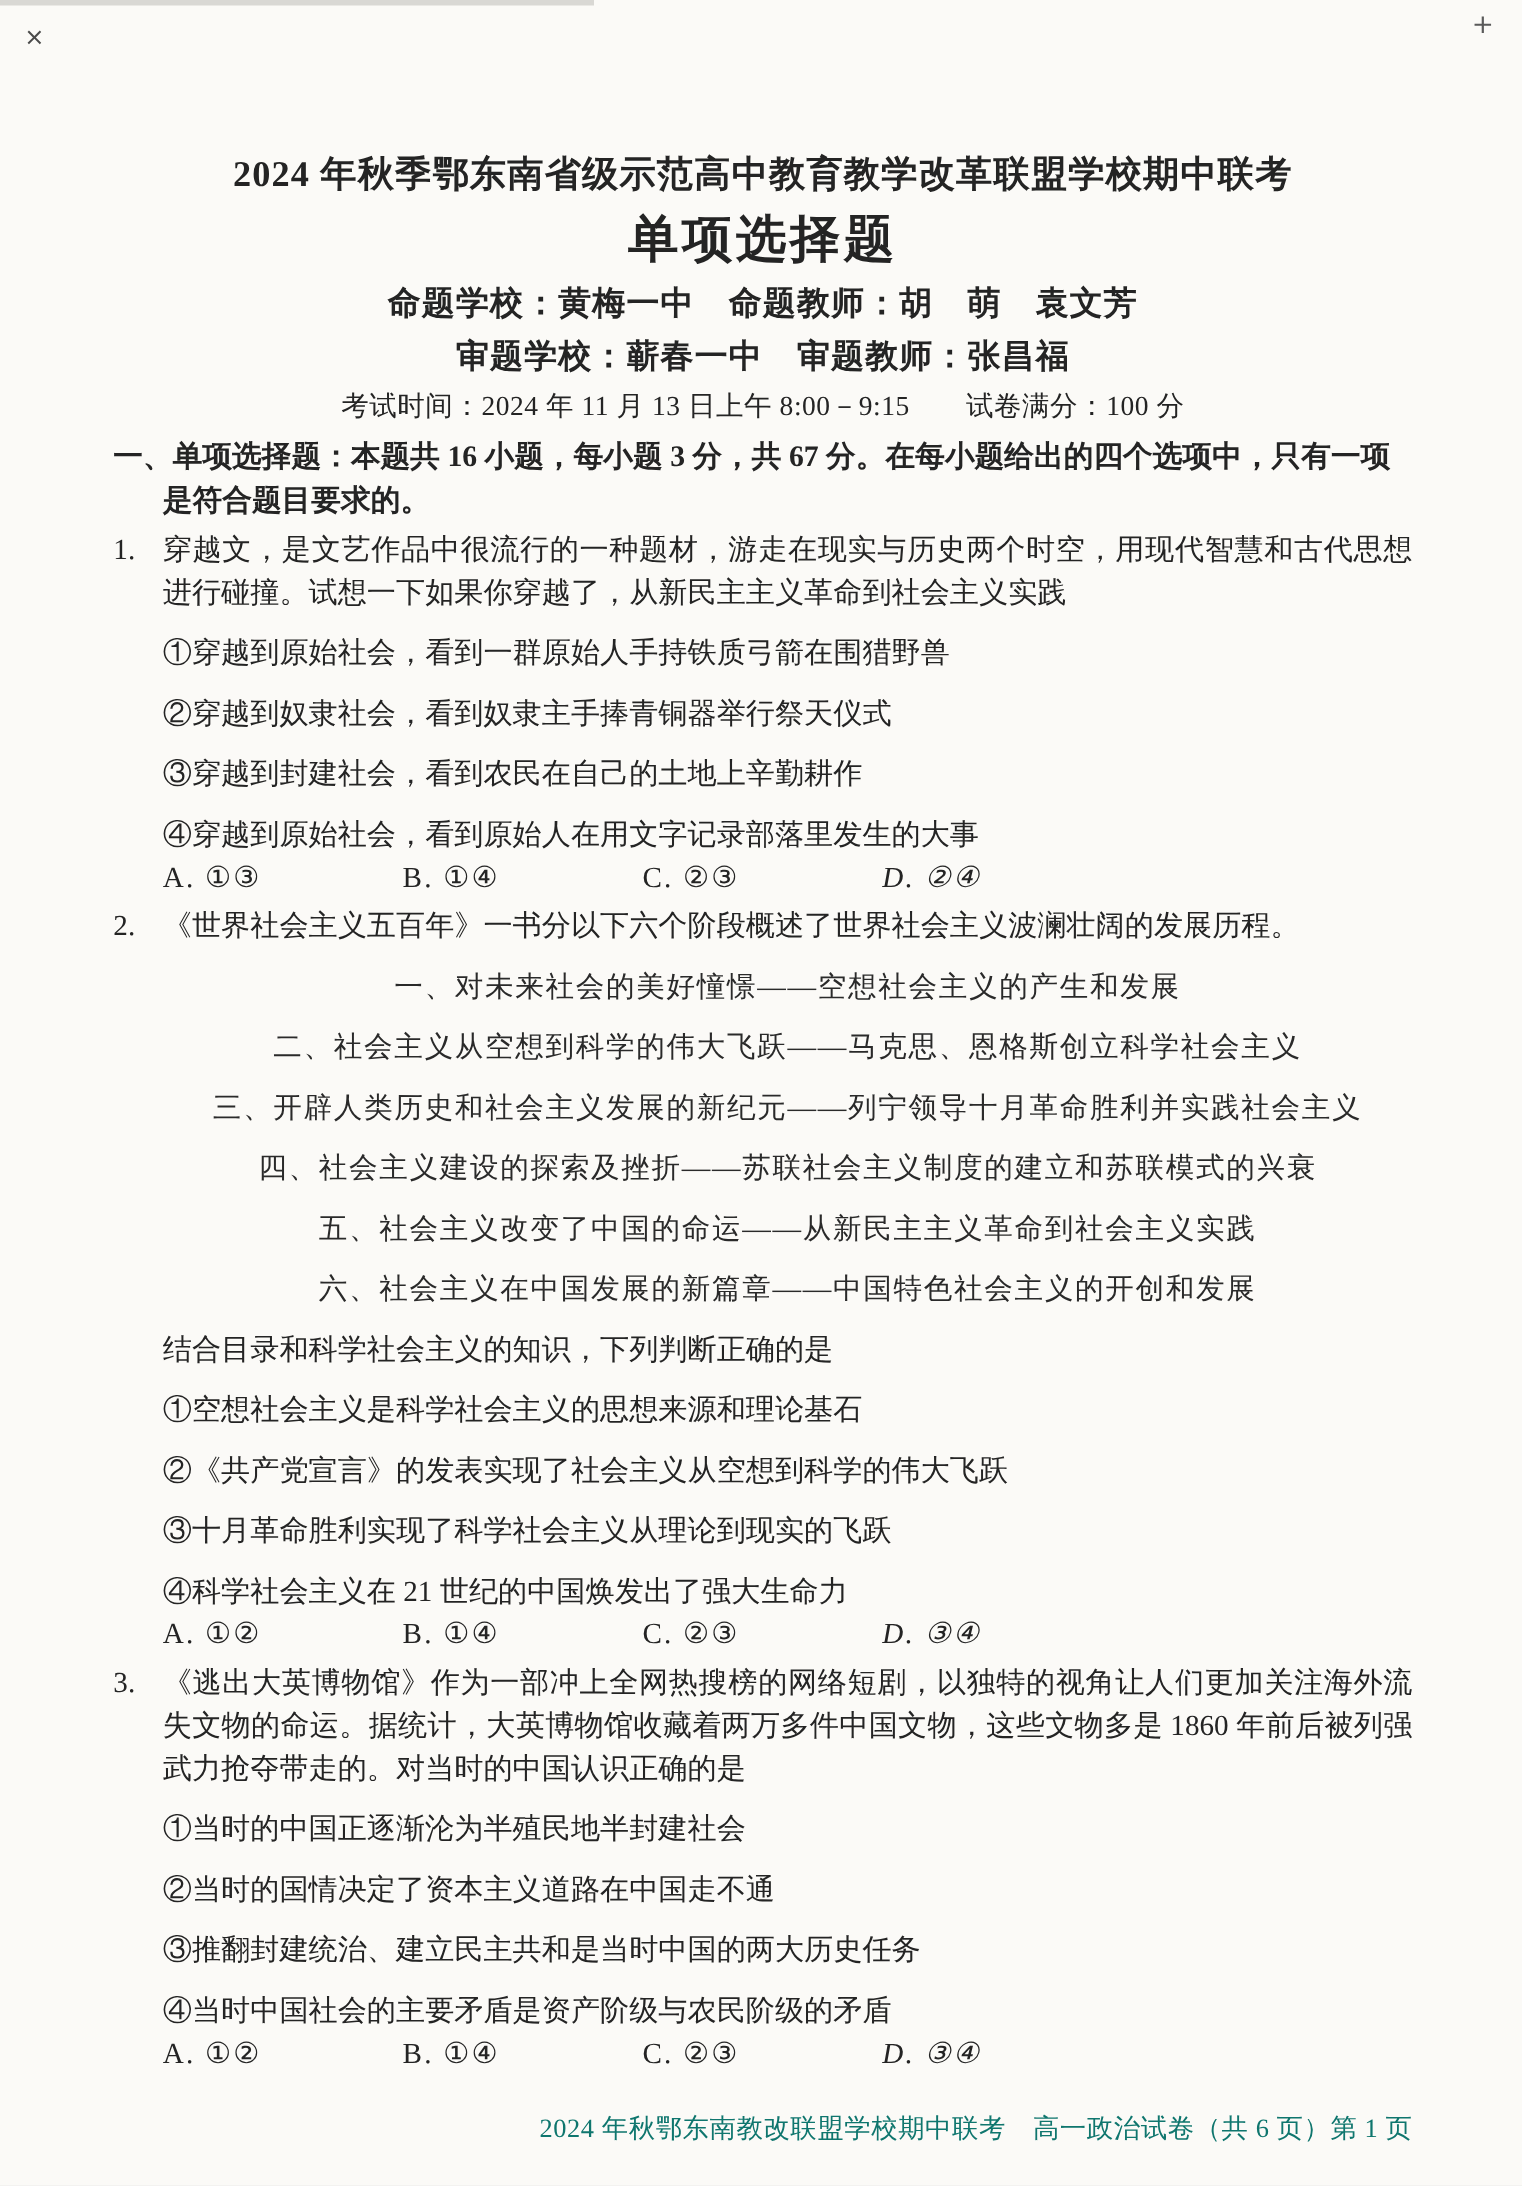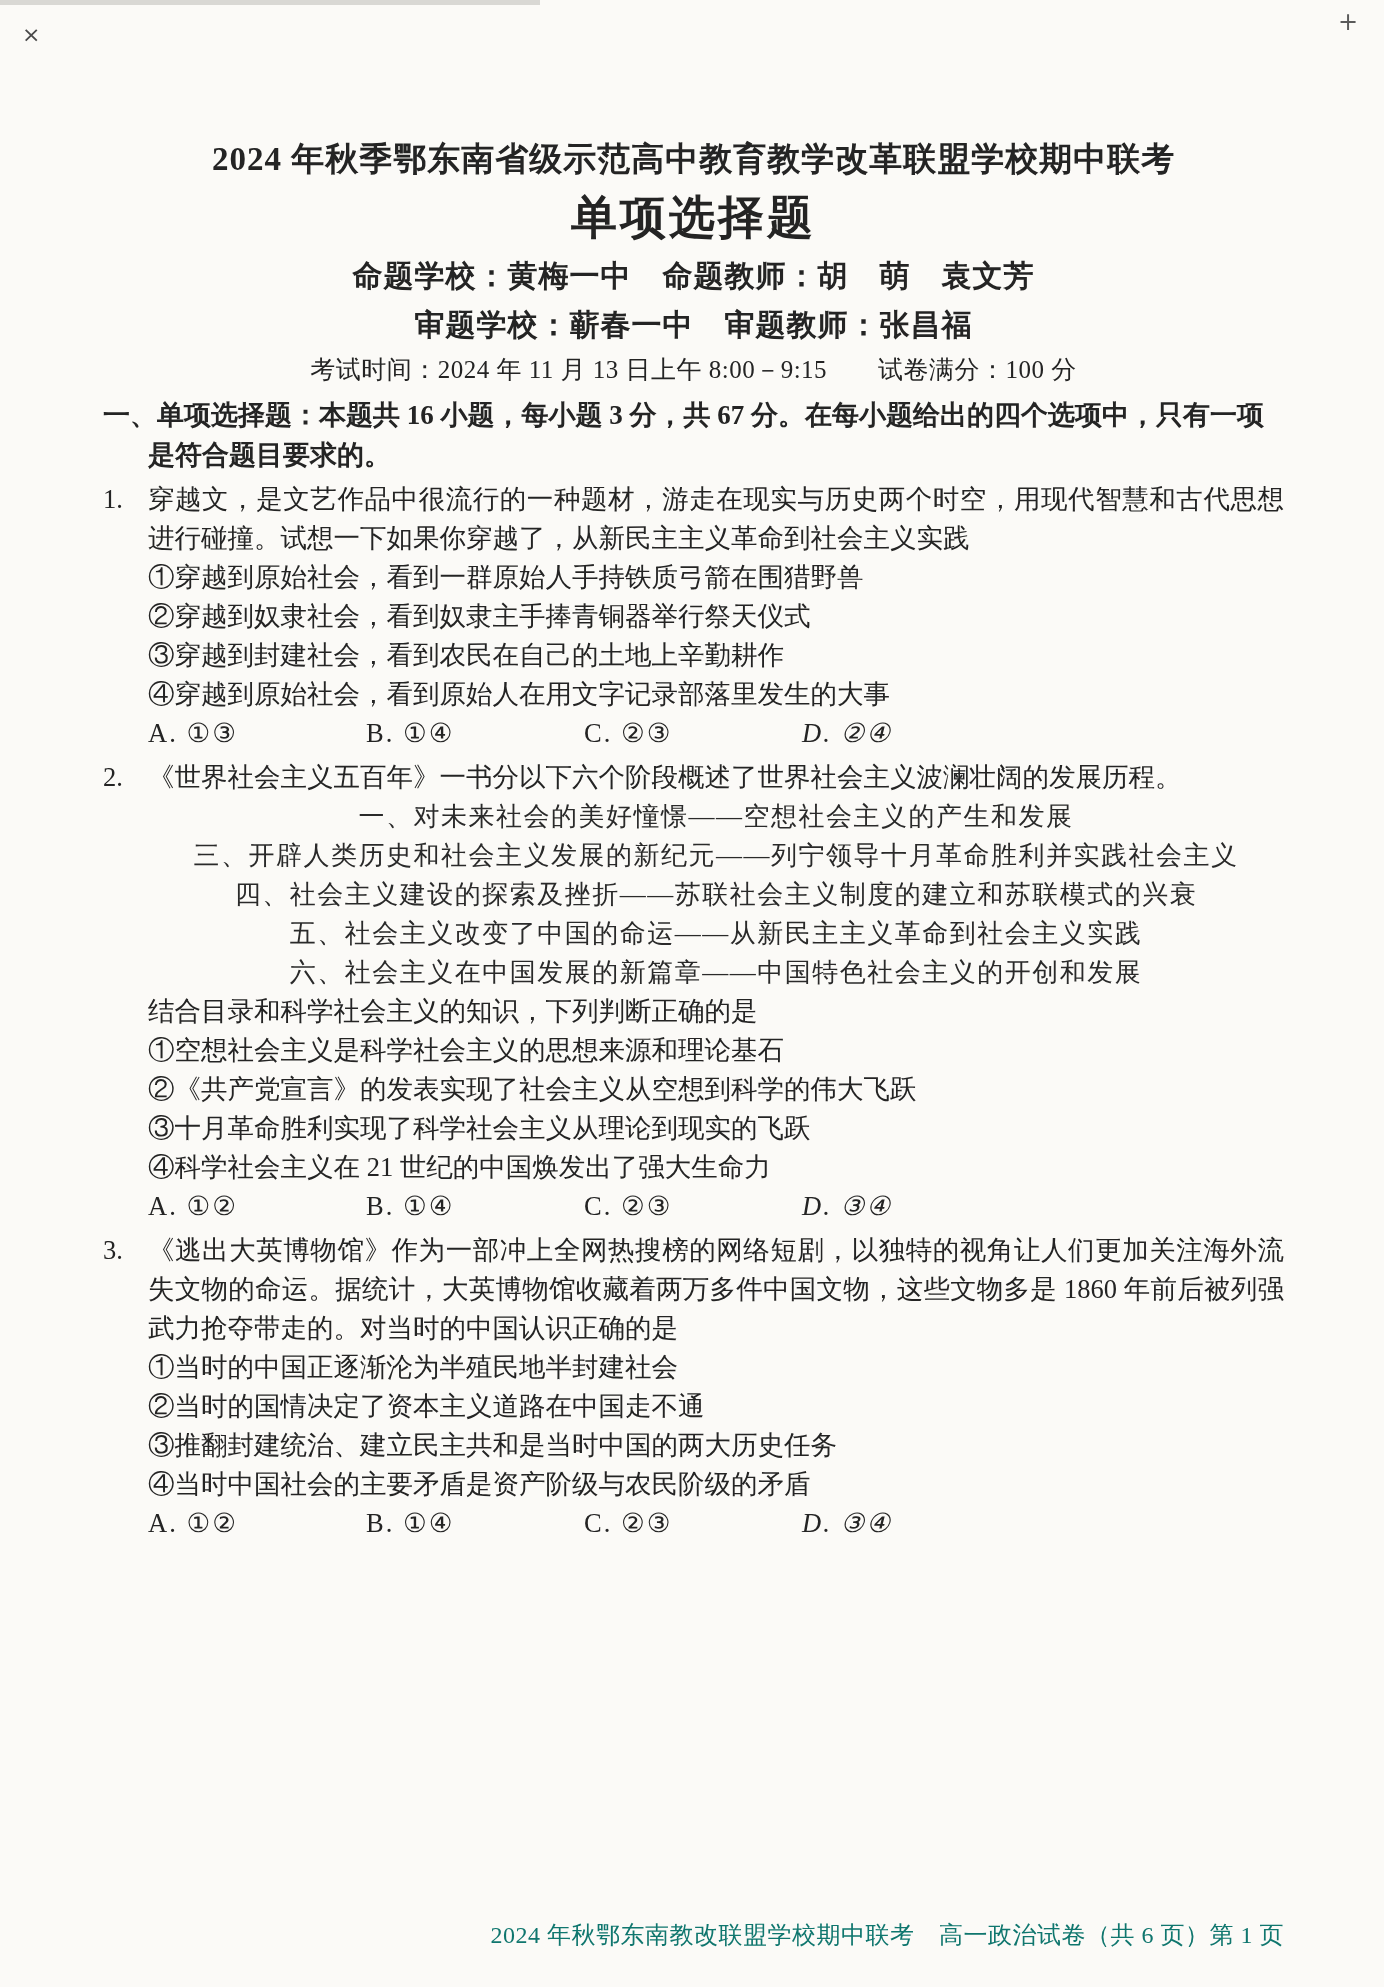--- a/index.html
+++ b/index.html
@@ -22,21 +22,21 @@
   .title-2 { font-size:46px; font-weight:bold; text-align:center; letter-spacing:3px; line-height:58px; margin-top:8px; }
   .meta-line { font-size:30px; font-weight:bold; text-align:center; letter-spacing:1px; line-height:40px; margin-top:9px; }
   .exam-info { font-size:25px; text-align:center; line-height:33px; margin-top:8px; letter-spacing:0.5px; }
 
   .section-heading { font-weight:bold; font-size:27px; line-height:40px; margin-top:9px; }
   .section-heading .indent { margin-left:45px; }
 
   .question { position:relative; padding-left:45px; font-size:26.5px; line-height:39px; margin-top:5px; }
   .q-num { position:absolute; left:0; top:0; }
   .q-stem { text-align:justify; }
-  .q-line { white-space:nowrap; }
+  .q-line { white-space:nowrap;margin-top:16px; }
   .stage { letter-spacing:1.5px; color:#2a2a2a; font-size:26px;text-align:center; }
   .options { display:flex; }
   .options .opt { width:218px; letter-spacing:2px; }
   .options .opt:last-child { width:auto;font-style:italic; }
 
   .footer {
     position:absolute; bottom:36px; right:100px;
     font-size:24px; color:#0f766e; letter-spacing:0.5px;
   }
 </style>
@@ -74,20 +74,21 @@
       <span class="opt">B.  ①④</span>
       <span class="opt">C.  ②③</span>
       <span class="opt">D.  ②④</span>
     </div>
   </div>
 
   <div class="question">
     <span class="q-num">2.</span>
     <div class="q-stem">《世界社会主义五百年》一书分以下六个阶段概述了世界社会主义波澜壮阔的发展历程。</div>
     <div class="q-line stage">一、对未来社会的美好憧憬——空想社会主义的产生和发展</div>
+    <div class="q-line stage">二、社会主义从空想到科学的伟大飞跃——马克思、恩格斯创立科学社会主义</div>
     <div class="q-line stage">三、开辟人类历史和社会主义发展的新纪元——列宁领导十月革命胜利并实践社会主义</div>
     <div class="q-line stage">四、社会主义建设的探索及挫折——苏联社会主义制度的建立和苏联模式的兴衰</div>
     <div class="q-line stage">五、社会主义改变了中国的命运——从新民主主义革命到社会主义实践</div>
     <div class="q-line stage">六、社会主义在中国发展的新篇章——中国特色社会主义的开创和发展</div>
     <div class="q-line">结合目录和科学社会主义的知识，下列判断正确的是</div>
     <div class="q-line">①空想社会主义是科学社会主义的思想来源和理论基石</div>
     <div class="q-line">②《共产党宣言》的发表实现了社会主义从空想到科学的伟大飞跃</div>
     <div class="q-line">③十月革命胜利实现了科学社会主义从理论到现实的飞跃</div>
     <div class="q-line">④科学社会主义在 21 世纪的中国焕发出了强大生命力</div>
     <div class="options">

